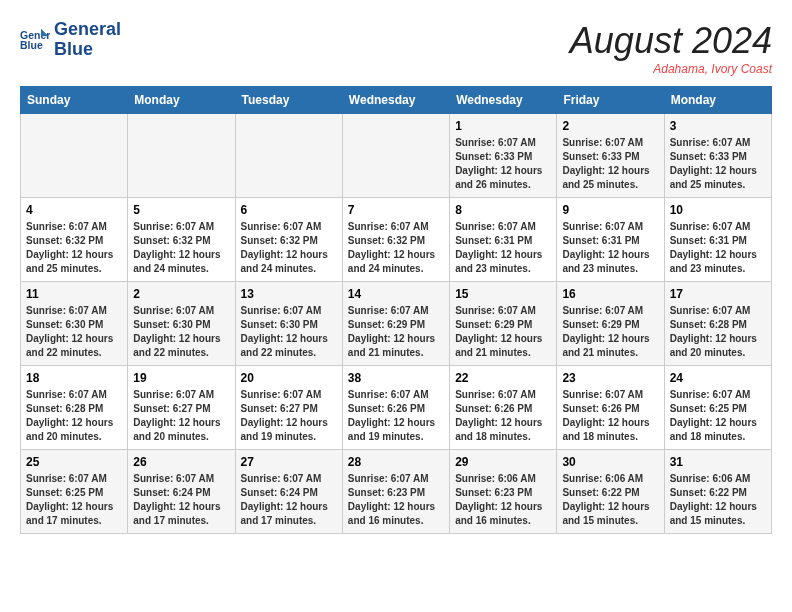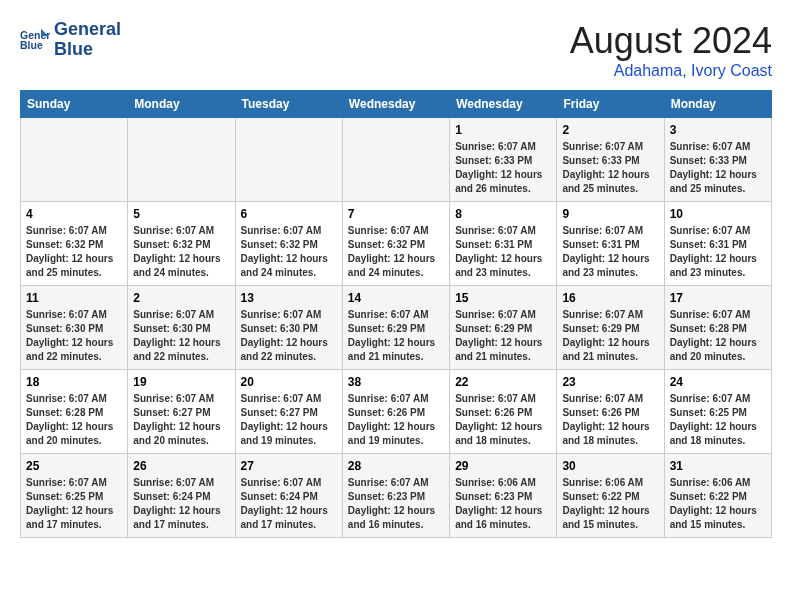--- a/index.html
+++ b/index.html
@@ -29,29 +29,30 @@
     .logo-text span {
       color: #1a4a8a;
     }
     .logo-icon {
       width: 30px;
       height: 30px;
       margin-right: 4px;
     }
     .title-area {
       text-align: right;
+      font-style: italic;
     }
     .main-title {
       font-size: 36px;
       font-weight: normal;
       color: #222;
     }
     .subtitle {
-      font-size: 16px;
-      color: #1d4ed8;
+      font-size: 12px;
+      color: #ef4444;
       text-align: right;
     }
     table {
       width: 100%;
       border-collapse: collapse;
       font-size: 11px;
       border-radius: 12px;
     }
     thead tr th {
       background-color: #2a6fad;

